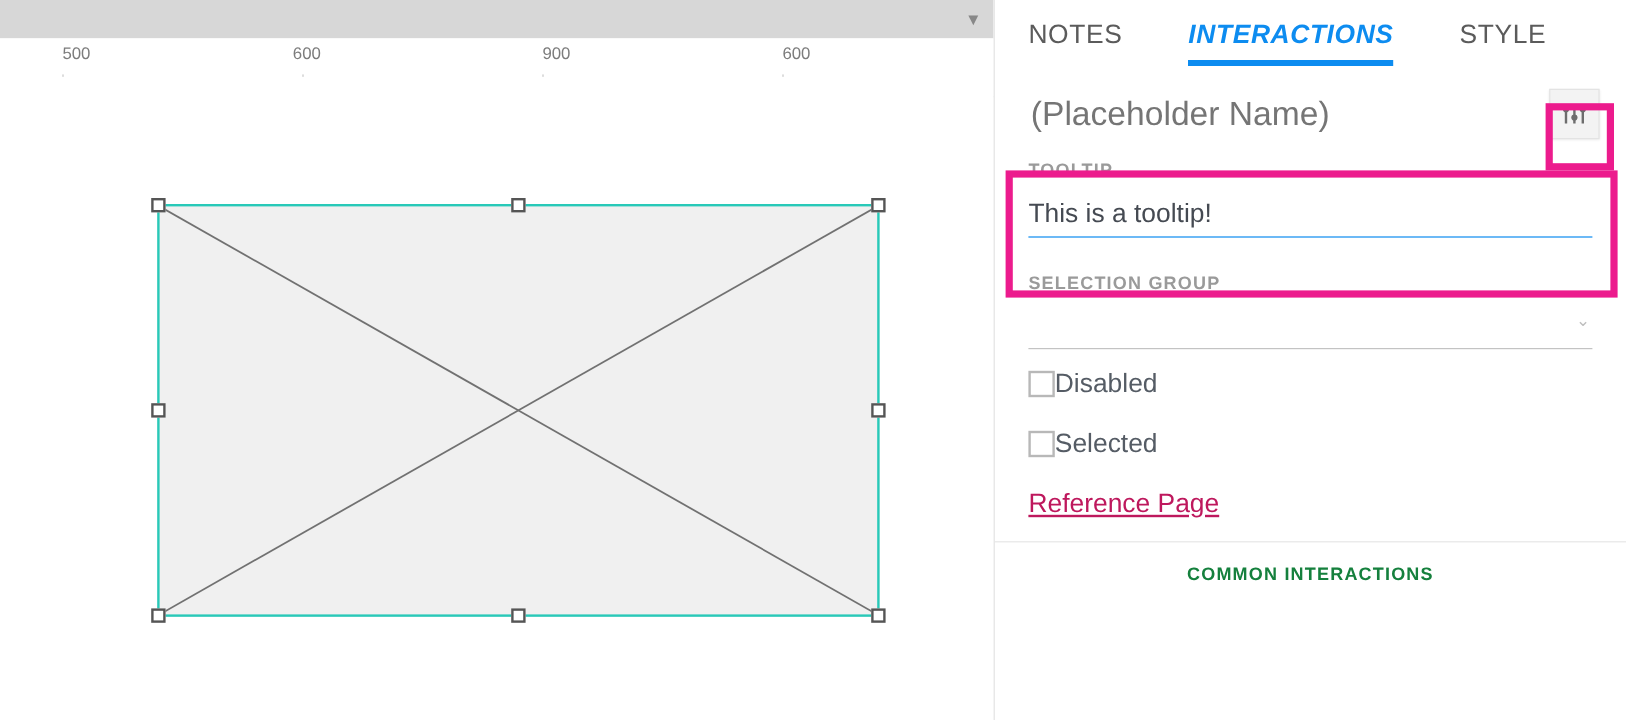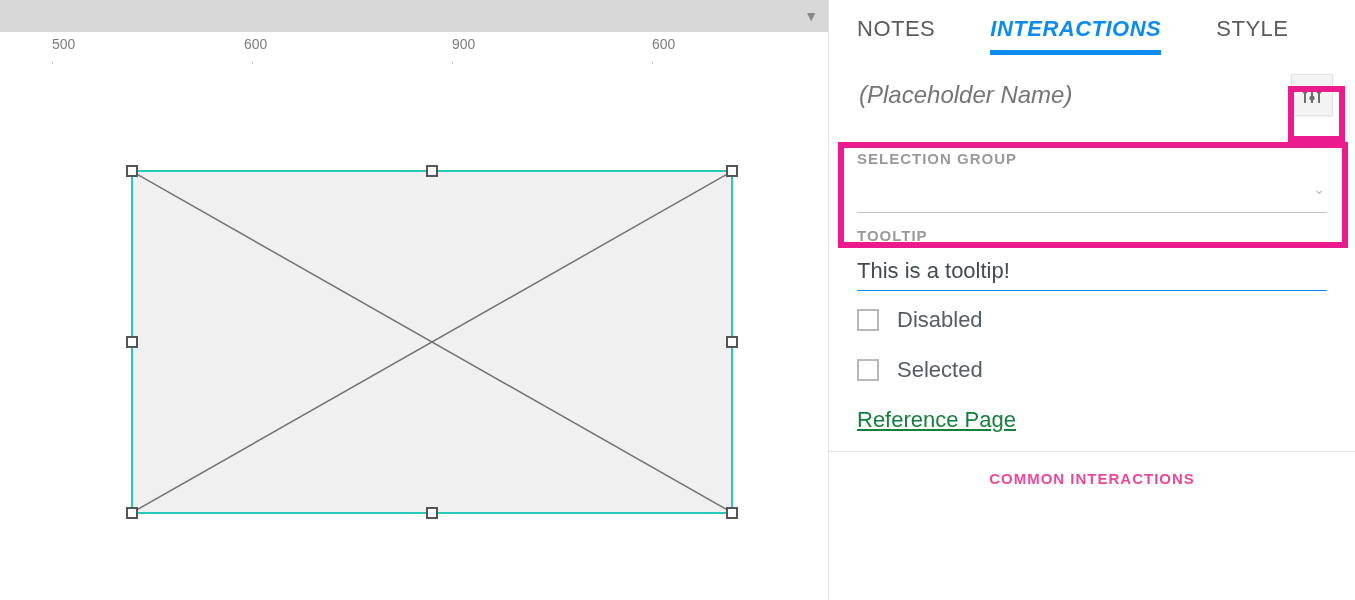--- a/index.html
+++ b/index.html
@@ -121,22 +121,21 @@
       font-weight: 600;
       font-style: italic;
     }
 
     .name-row {
       display: flex;
       align-items: center;
       padding: 4px 22px 8px 30px;
     }
     .placeholder-name {
-      font-size: 24px;
-      font-style: italic;
+      font-size: 28px;
       color: #701a75;
       flex: 1;
       border: none;
       outline: none;
       background: transparent;
     }
 
     .settings-btn {
       width: 42px; height: 42px;
       background: #f3f3f3;
@@ -182,48 +181,48 @@
     }
     .selgroup-wrap { position: relative; }
     .selgroup-caret {
       position: absolute; right: 2px; top: 4px;
       color: #bfbfbf; font-size: 14px;
     }
 
     .check-row {
       display: flex;
       align-items: center;
-      gap: 18px;
+      gap: 0;
       padding: 12px 28px;
       font-size: 22px;
       color: #555c65;
     }
     .checkbox {
       width: 22px; height: 22px;
       border: 2px solid #b8b8b8;
       background: #fff;
       cursor: pointer;
     }
 
     .ref-link {
       font-size: 22px;
-      color: #15803d;
+      color: #be185d;
       text-decoration: underline;
       padding: 12px 28px 18px 28px;
       display: inline-block;
       cursor: pointer;
     }
 
     .common-section {
       border-top: 1px solid #e6e6e6;
       padding: 18px 0;
       text-align: center;
       font-size: 15px;
       letter-spacing: 1px;
-      color: #ec4899;
+      color: #15803d;
       font-weight: 600;
     }
 
     
     .hl {
       position: absolute;
       border: 6px solid #ec1b8d;
       pointer-events: none;
     }
     .hl-big {
@@ -323,33 +322,33 @@
         <line x1="4" y1="3" x2="4" y2="19" stroke="#6d6d6d" stroke-width="2"></line>
         <line x1="11" y1="3" x2="11" y2="19" stroke="#6d6d6d" stroke-width="2"></line>
         <line x1="18" y1="3" x2="18" y2="19" stroke="#6d6d6d" stroke-width="2"></line>
         <circle cx="4" cy="7" r="2.6" fill="#6d6d6d"></circle>
         <circle cx="11" cy="14" r="2.6" fill="#6d6d6d"></circle>
         <circle cx="18" cy="7" r="2.6" fill="#6d6d6d"></circle>
       </svg>
     </div>
   </div>
 
+  <div class="section">
+    <div class="section-label">TOOLTIP</div>
+    <input class="tooltip-input" value="This is a tooltip!" style="">
+  </div>
+
   <div class="section" style="padding-top:26px">
     <div class="section-label">SELECTION GROUP</div>
     <div class="selgroup-wrap">
       <input class="selgroup-input" value="" style="">
       <span class="selgroup-caret">⌄</span>
     </div>
   </div>
 
-  <div class="section">
-    <div class="section-label">TOOLTIP</div>
-    <input class="tooltip-input" value="This is a tooltip!" style="">
-  </div>
-
   <div class="check-row">
     <div class="checkbox"></div>
     <span>Disabled</span>
   </div>
 
   <div class="check-row">
     <div class="checkbox"></div>
     <span>Selected</span>
   </div>
 

